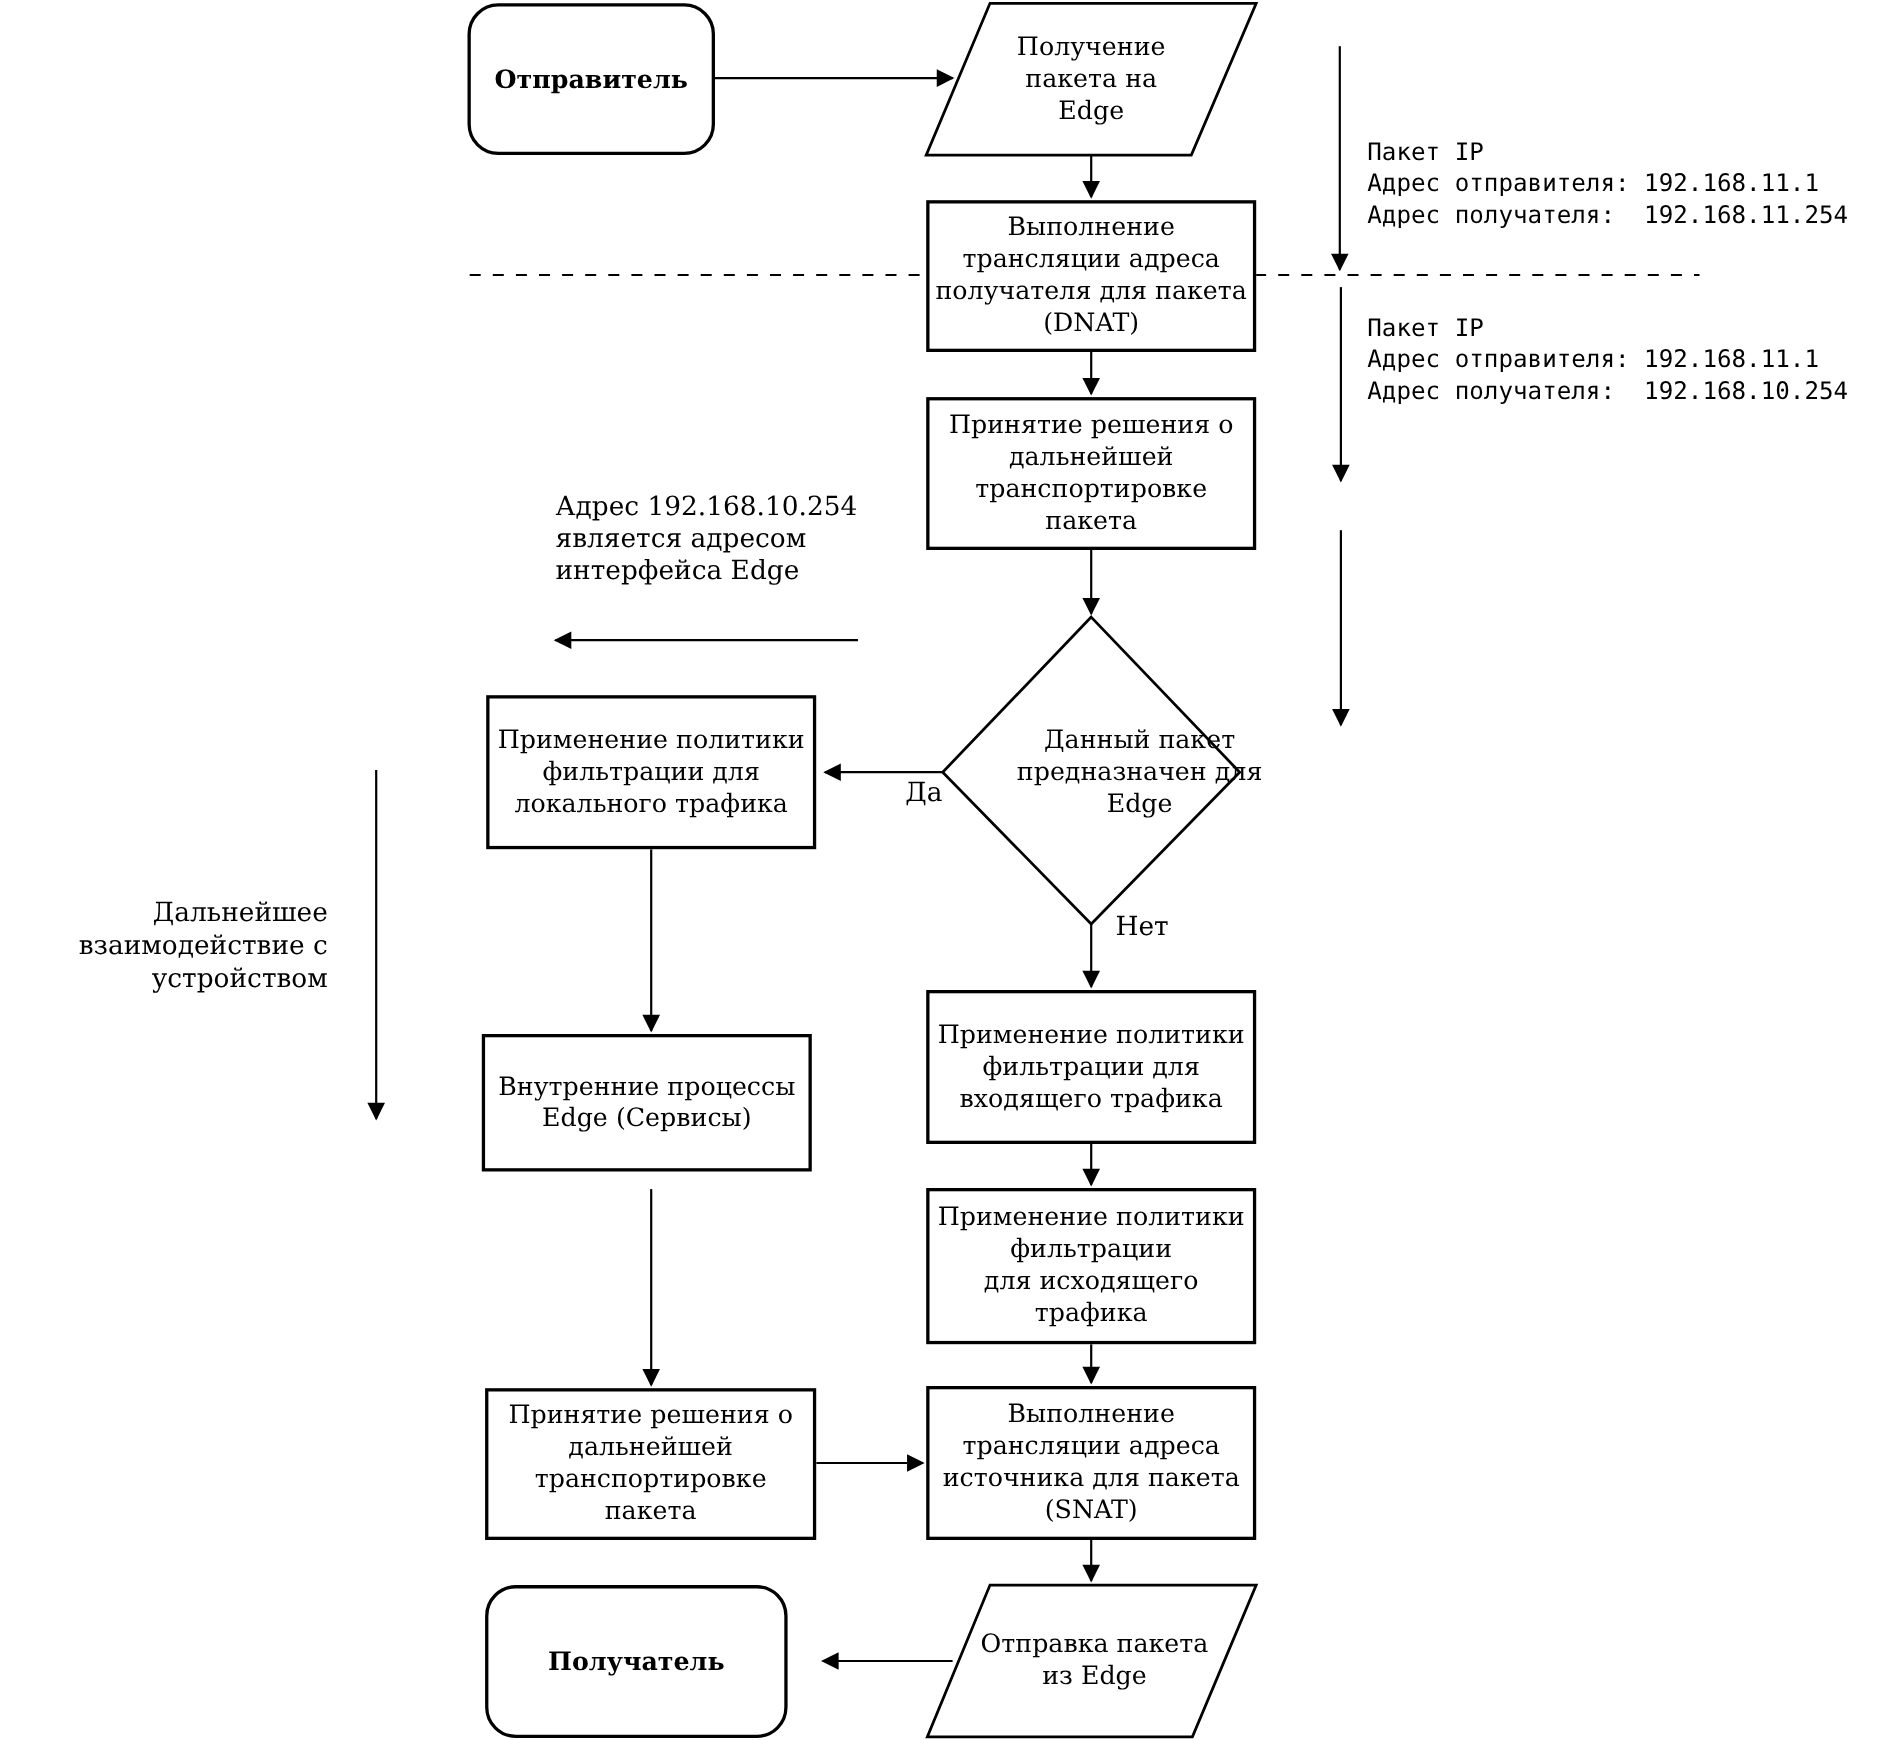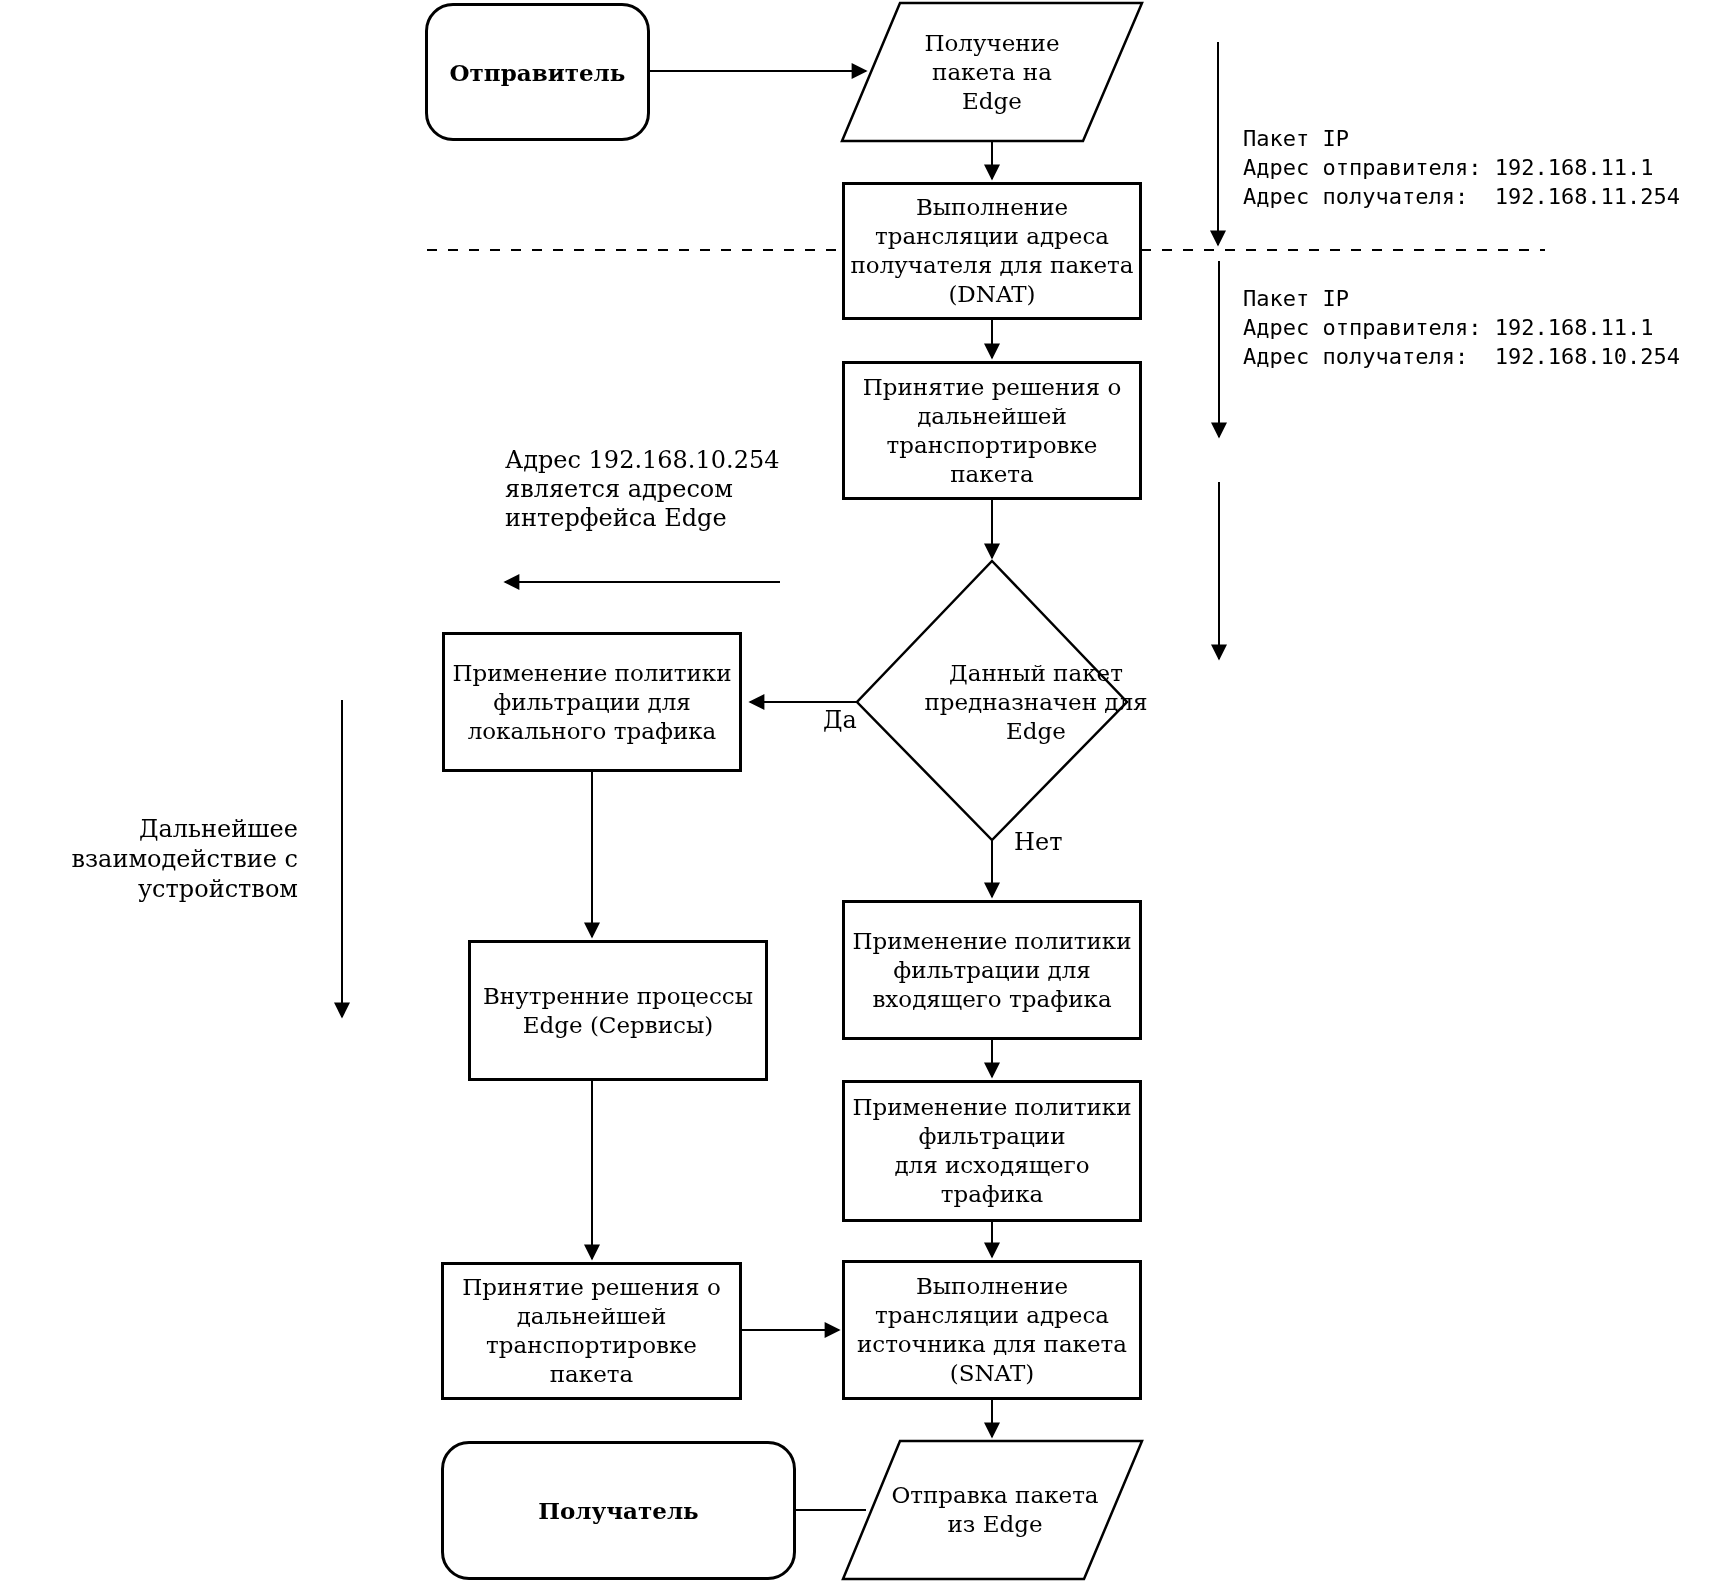--- a/index.html
+++ b/index.html
@@ -104,21 +104,21 @@
 предназначен для
 Edge</div>
 
   <div class="branch-label" style="left:823px;top:706px;">Да</div>
   <div class="branch-label" style="left:1014px;top:828px;">Нет</div>
 
   <div class="node" style="left:442px;top:632px;width:300px;height:140px;">Применение политики
 фильтрации для
 локального трафика</div>
 
-  <div class="node" style="left:468px;top:940px;width:300px;height:141px;">Внутренние процессы
+  <div class="node" style="left:438px;top:940px;width:300px;height:125px;">Внутренние процессы
 Edge (Сервисы)</div>
 
   <div class="node" style="left:441px;top:1262px;width:301px;height:138px;">Принятие решения о
 дальнейшей
 транспортировке
 пакета</div>
 
   <div class="node" style="left:842px;top:900px;width:300px;height:140px;">Применение политики
 фильтрации для
 входящего трафика</div>
@@ -129,21 +129,21 @@
 трафика</div>
 
   <div class="node" style="left:842px;top:1260px;width:300px;height:140px;">Выполнение
 трансляции адреса
 источника для пакета
 (SNAT)</div>
 
   <div class="shape-label" style="left:865px;top:1441px;width:260px;height:138px;">Отправка пакета
 из Edge</div>
 
-  <div class="node rounded" style="left:441px;top:1441px;width:355px;height:139px;">Получатель</div>
+  <div class="node rounded" style="left:441px;top:1441px;width:275px;height:139px;">Получатель</div>
 
   <div class="note-mono" style="left:1243px;top:124px;">Пакет IP
 Адрес отправителя: 192.168.11.1
 Адрес получателя:  192.168.11.254</div>
 
   <div class="note-mono" style="left:1243px;top:284px;">Пакет IP
 Адрес отправителя: 192.168.11.1
 Адрес получателя:  192.168.10.254</div>
 
 

